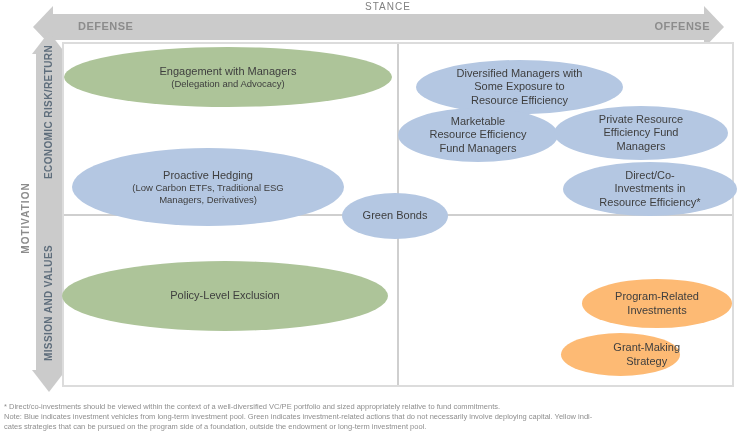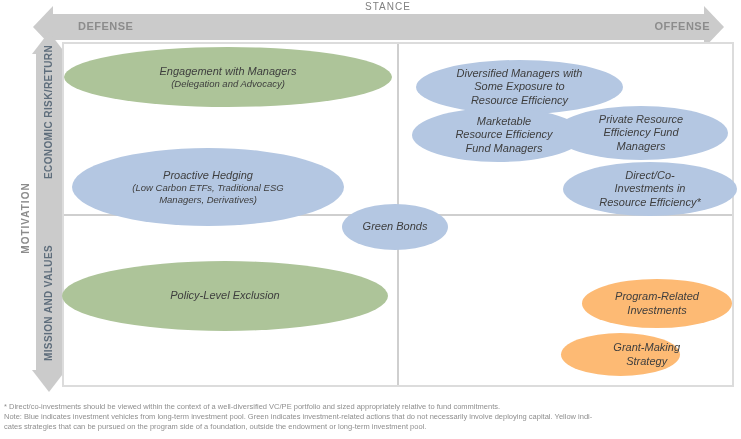--- a/index.html
+++ b/index.html
@@ -14,21 +14,21 @@
   .vlabel{position:absolute;transform:rotate(-90deg);text-align:center;font-weight:bold;white-space:nowrap;}
   .vlabel.gray{color:#8c8c8c;font-size:10px;letter-spacing:1px;}
   .vlabel.slate{color:#5f6e7c;font-size:10px;letter-spacing:0.4px;}
 
   
   #plot{position:absolute;left:62px;top:42px;width:668px;height:341px;border:2px solid #dcdcdc;background:#fff;}
   .divider-v{position:absolute;left:333px;top:0;width:2px;height:100%;background:#cfcfcf;}
   .divider-h{position:absolute;left:0;top:170px;width:100%;height:2px;background:#cfcfcf;}
 
   
-  .bubble{position:absolute;border-radius:50%;display:flex;flex-direction:column;align-items:center;justify-content:center;text-align:center;color:#3e3e3e;font-style:italic;}
+  .bubble{position:absolute;border-radius:50%;display:flex;flex-direction:column;align-items:center;justify-content:center;text-align:center;color:#3e3e3e;}
   .green{background:#adc499;}
   .blue{background:#b4c7e2;}
   .yellow{background:#fdba74;}
   .b-label{font-size:11px;line-height:1.2;white-space:pre-line;}
   .b-sub{font-size:9.5px;line-height:1.18;white-space:pre-line;}
 
   
   #footnotes{position:absolute;left:4px;top:402px;width:735px;color:#8f8f8f;font-size:7.5px;line-height:10px;}
 </style>
 </head>
@@ -63,31 +63,31 @@
     <div class="b-label">Engagement with Managers</div>
     <div class="b-sub">(Delegation and Advocacy)</div>
   </div>
 
   <div class="bubble blue" style="left:72px;top:148px;width:272px;height:78px;">
     <div class="b-label">Proactive Hedging</div>
     <div class="b-sub">(Low Carbon ETFs, Traditional ESG
 Managers, Derivatives)</div>
   </div>
 
-  <div class="bubble blue" style="left:342px;top:204px;width:106px;height:46px;">
+  <div class="bubble blue" style="left:342px;top:193px;width:106px;height:46px;">
     <div class="b-label">Green Bonds</div>
   </div>
 
   <div class="bubble blue" style="left:416px;top:52px;width:207px;height:54px;margin-top:8px;">
     <div class="b-label">Diversified Managers with
 Some Exposure to
 Resource Efficiency</div>
   </div>
 
-  <div class="bubble blue" style="left:412px;top:108px;width:160px;height:54px;padding-left:12px;">
+  <div class="bubble blue" style="left:398px;top:108px;width:160px;height:54px;">
     <div class="b-label">Marketable
 Resource Efficiency
 Fund Managers</div>
   </div>
 
   <div class="bubble blue" style="left:554px;top:106px;width:174px;height:54px;">
     <div class="b-label">Private Resource
 Efficiency Fund
 Managers</div>
   </div>

